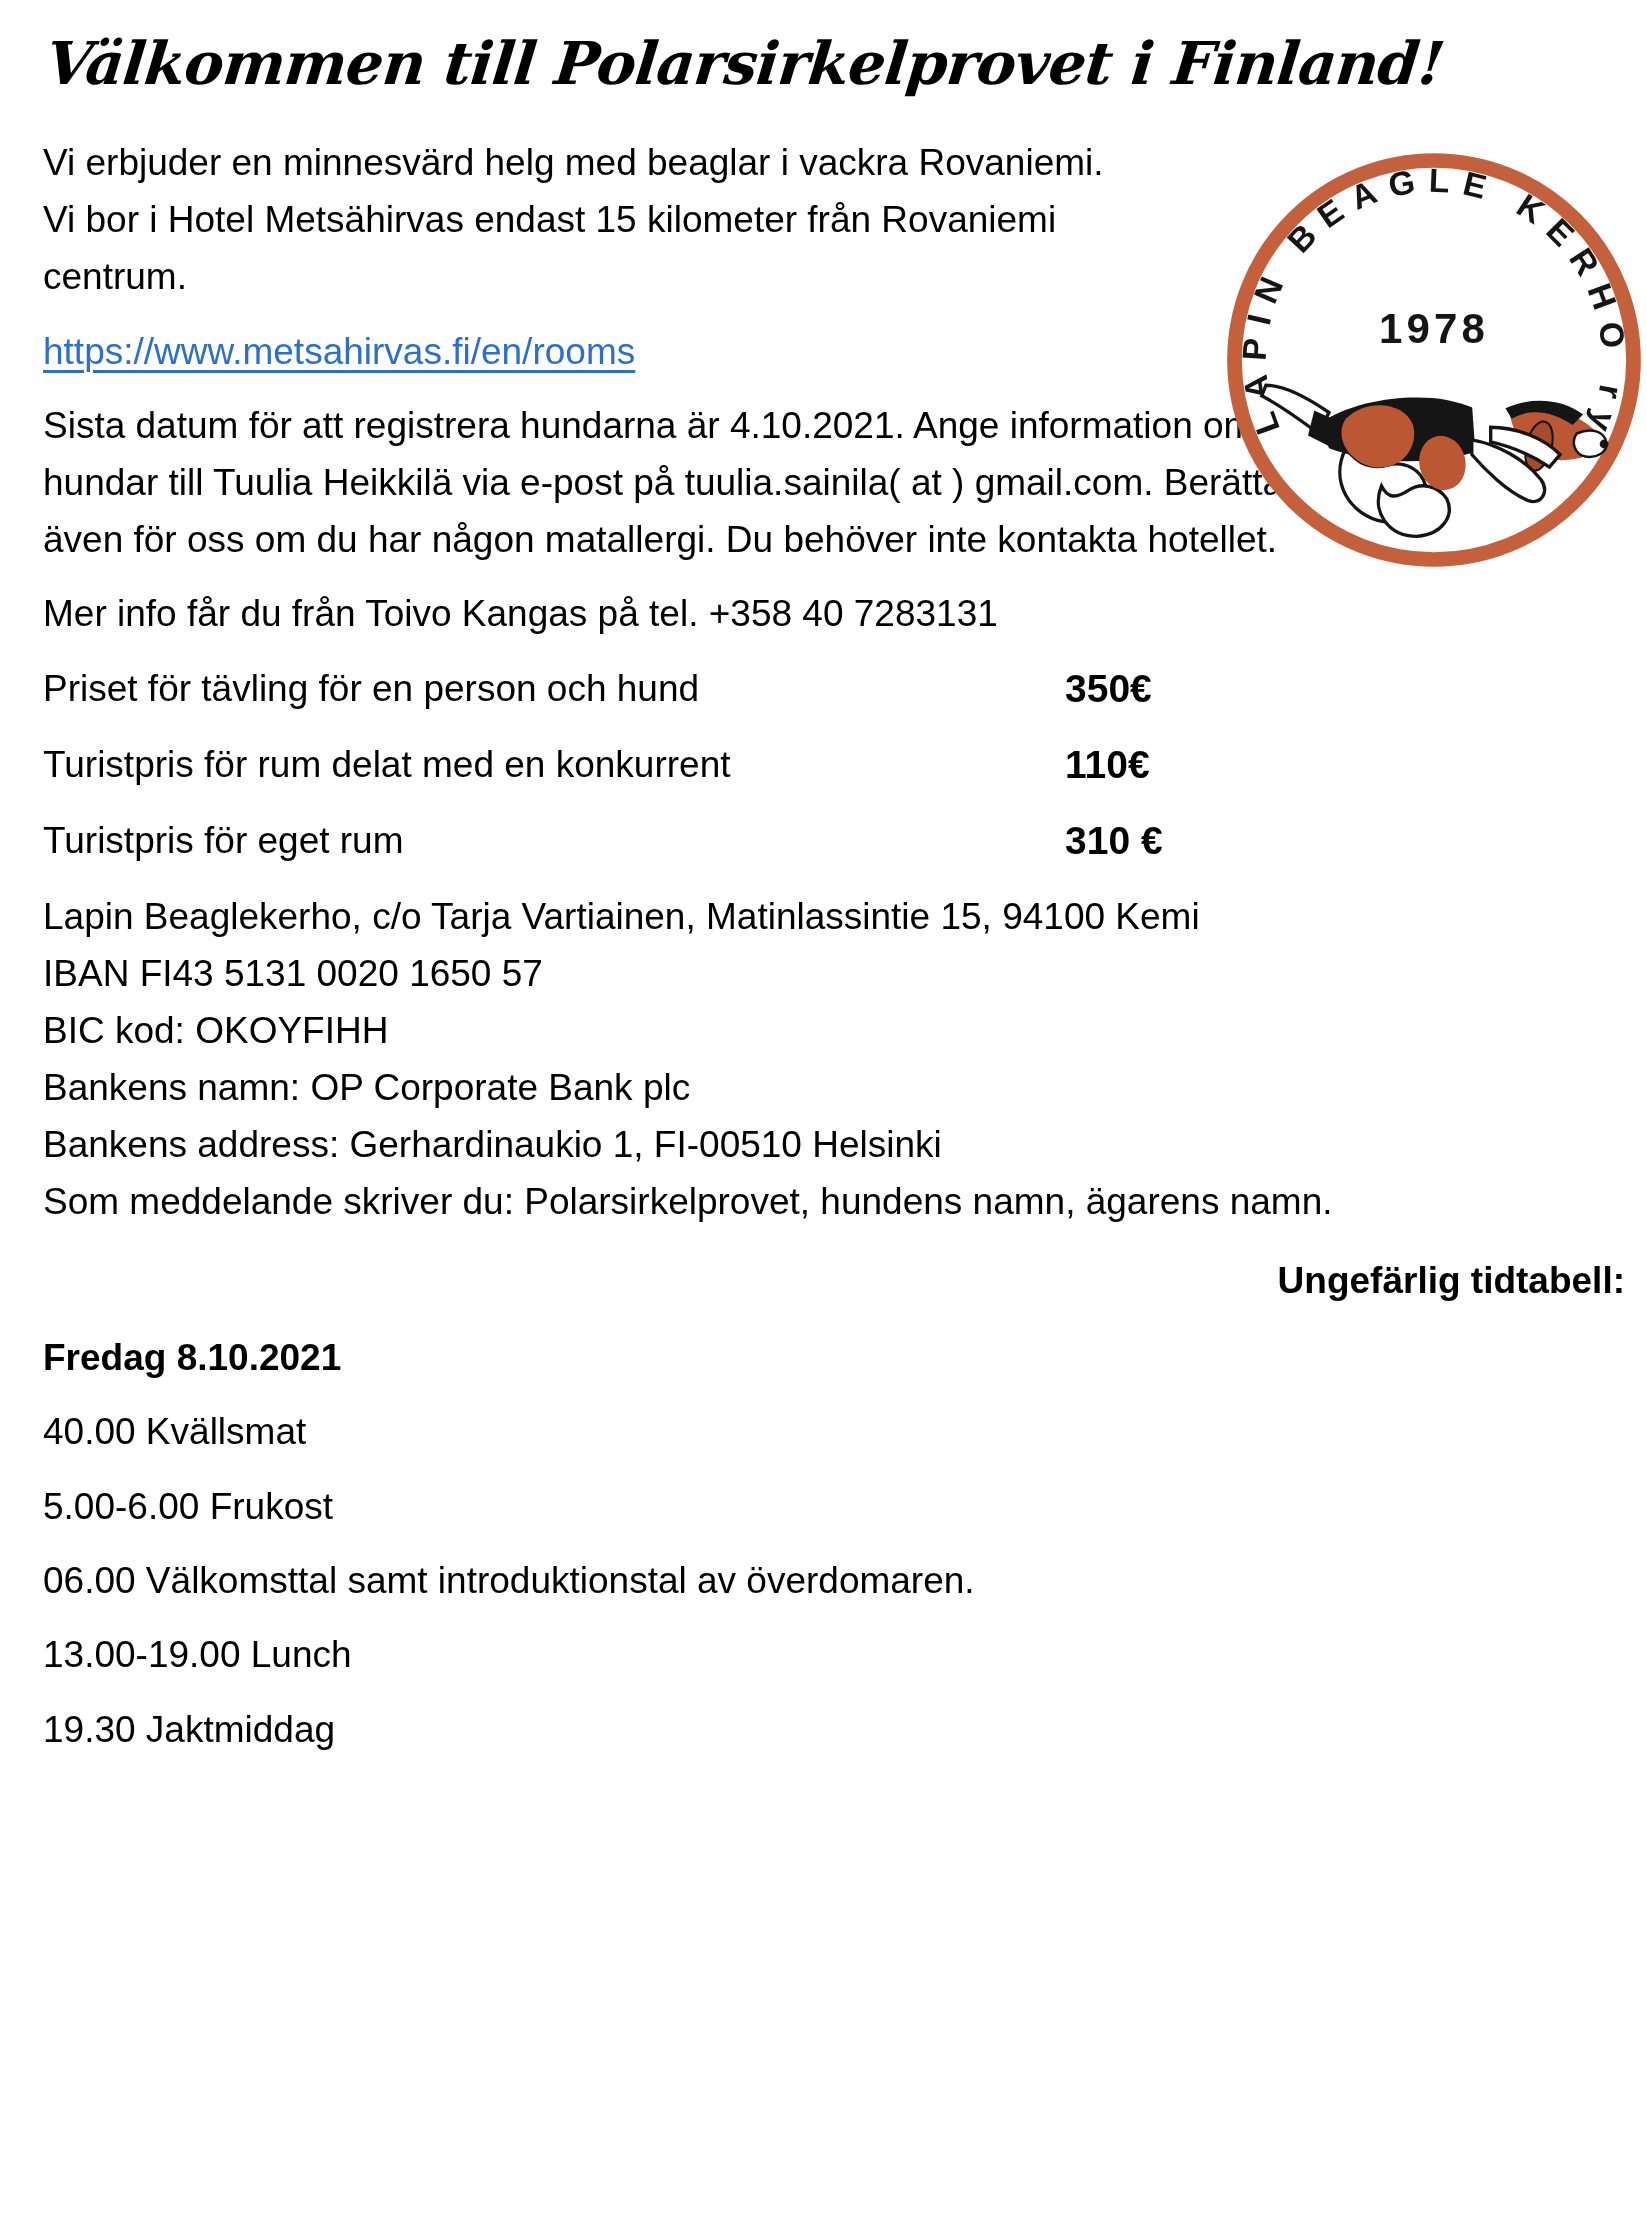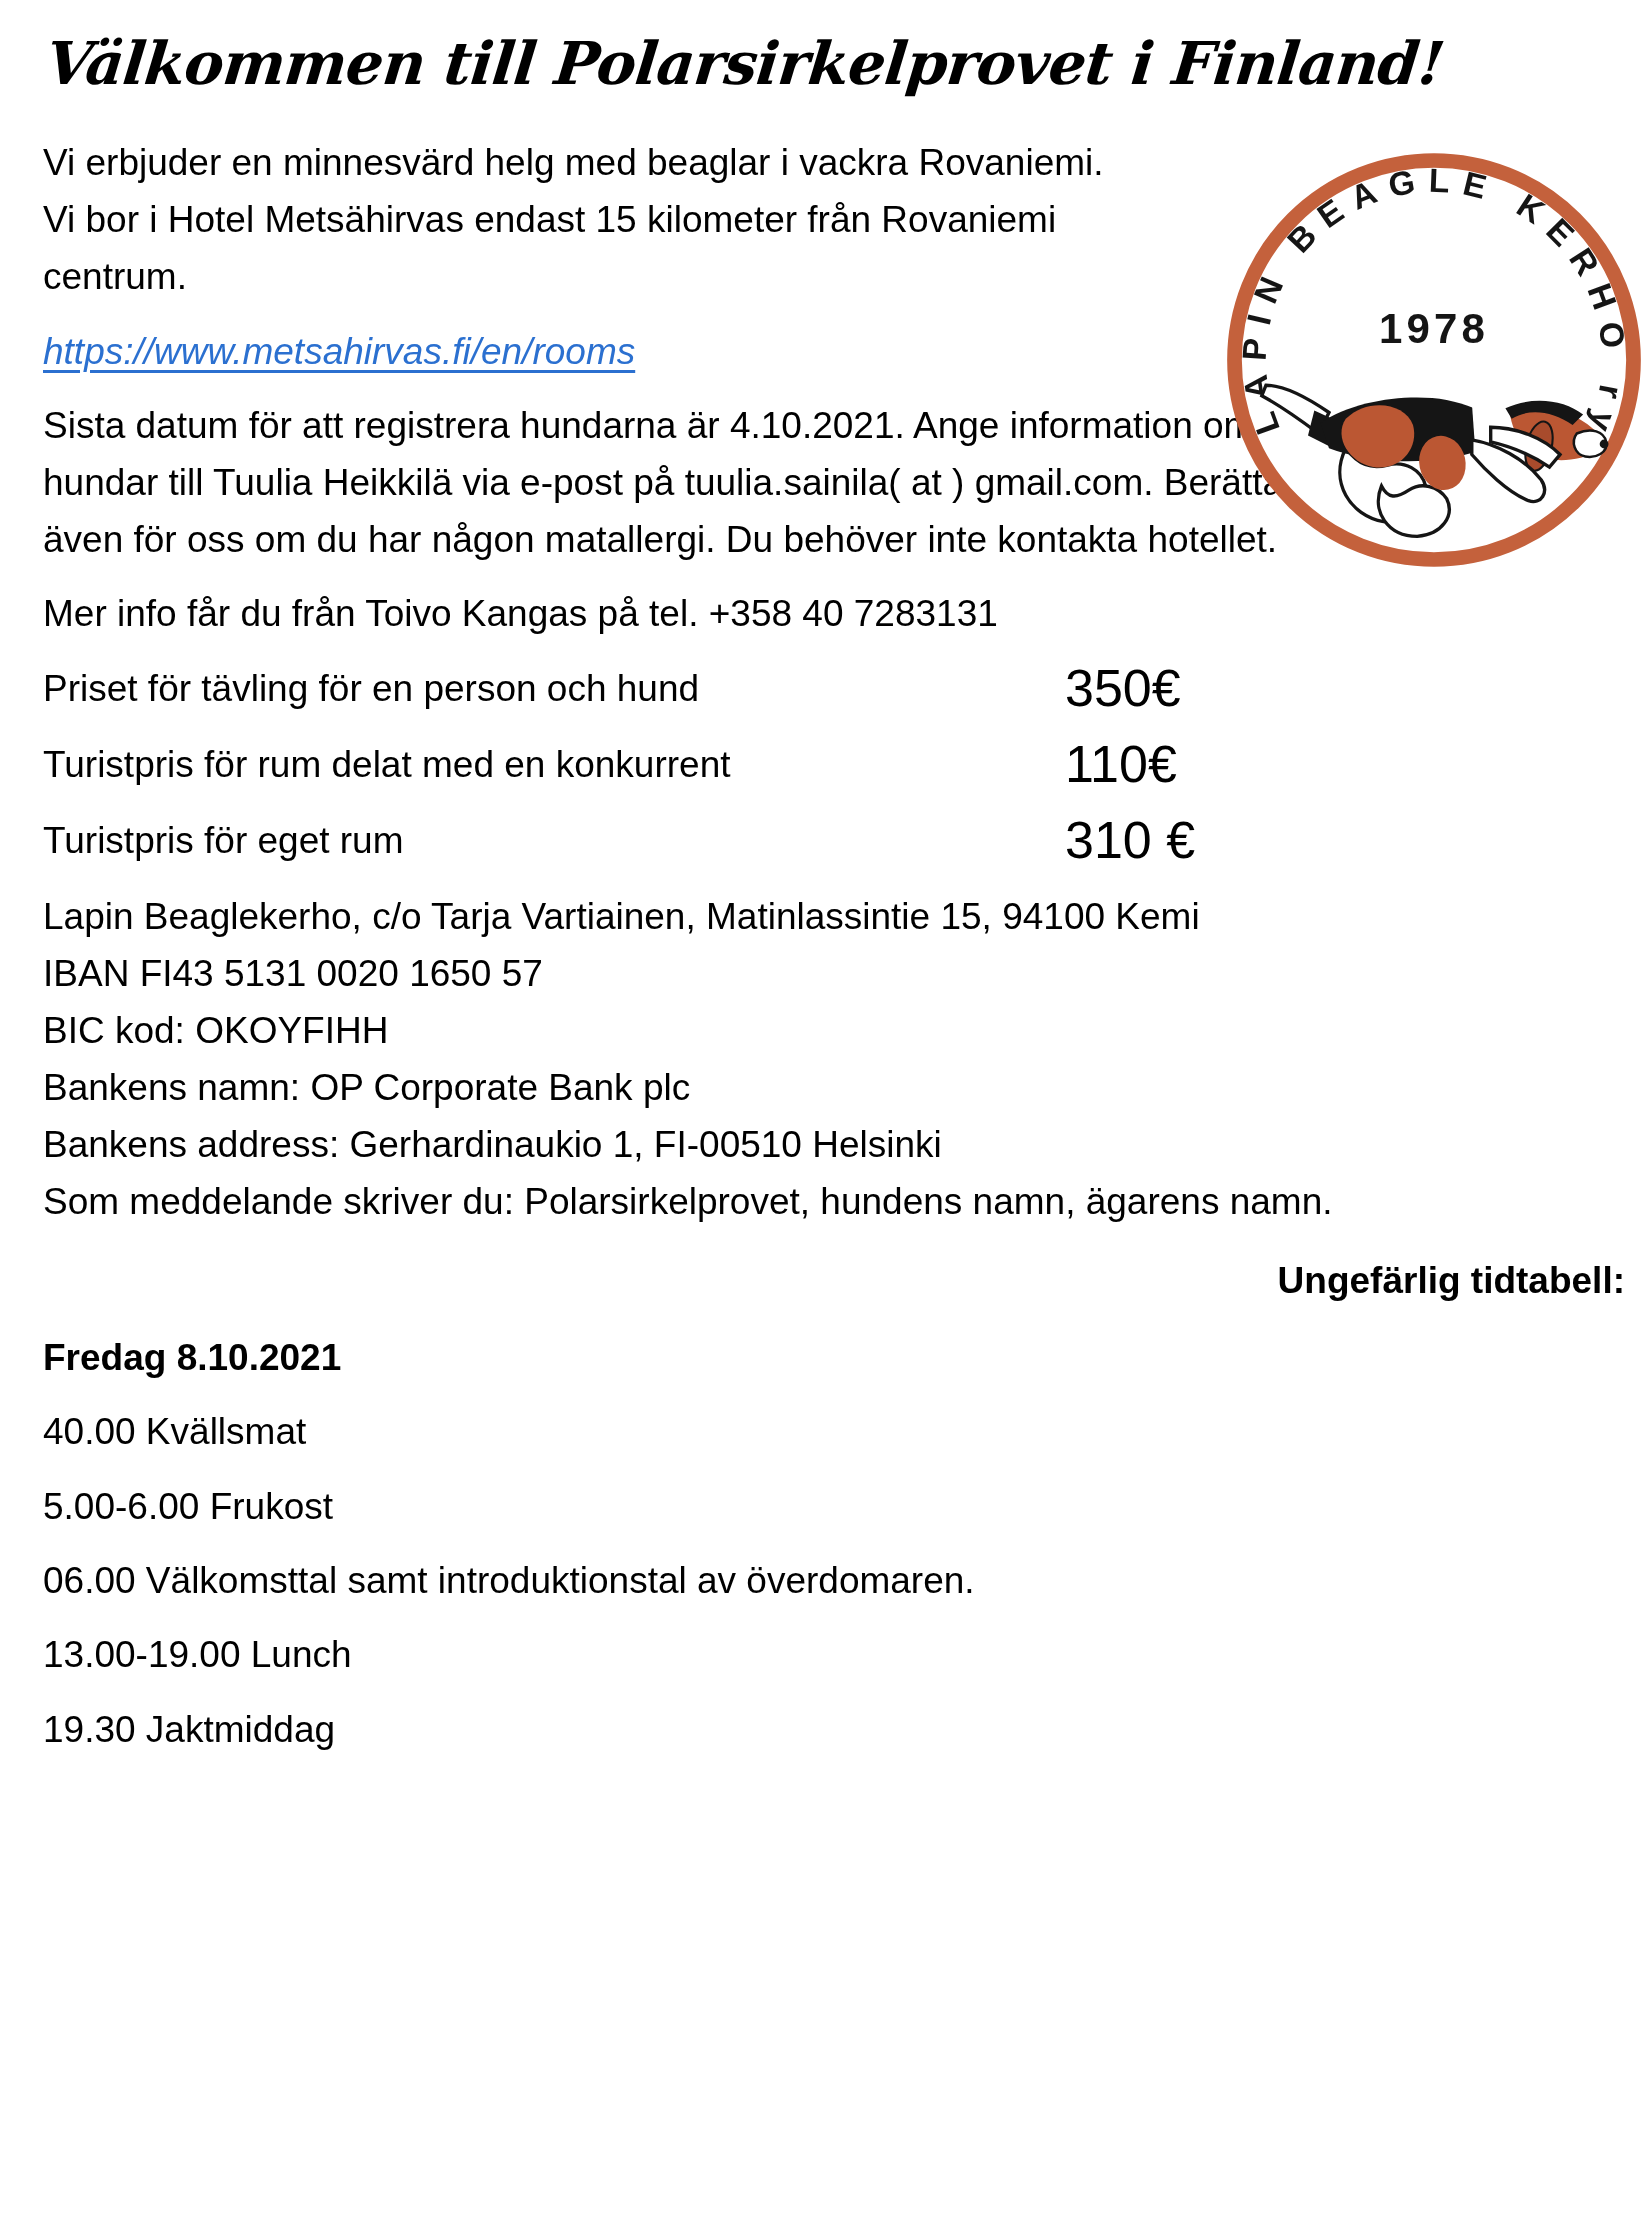--- a/index.html
+++ b/index.html
@@ -30,30 +30,29 @@
     line-height: 57px;
     margin: 0 0 17.3px 0;
     max-width: 1582px;
   }
   .bold { font-weight: 700; margin-top: 20px; }
   .link {
     color: #2b70d0;
     text-decoration: underline;
     text-decoration-thickness: 2.6px;
     text-underline-offset: 6px;
-    font-style: italic;
   }
   .price-row {
     display: flex;
     font-size: 37px;
     line-height: 57px;
     margin: 0 0 19px 0;
   }
   .price-label { width: 1022px; flex: none; }
-  .price-value { font-weight: 400; font-size: 52px; }
+  .price-value { font-weight: 700; font-size: 39px; }
   .schedule-heading { margin-top: 22.5px; text-align: right; }
   .logo {
     position: absolute;
     left: 1224px;
     top: 150px;
     width: 420px;
     height: 420px;
   }
   .logo svg { display: block; width: 100%; height: 100%; }
 </style>

